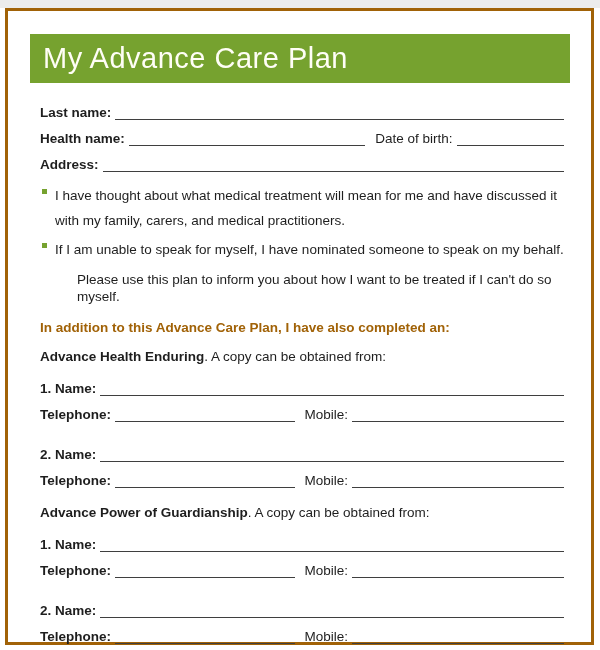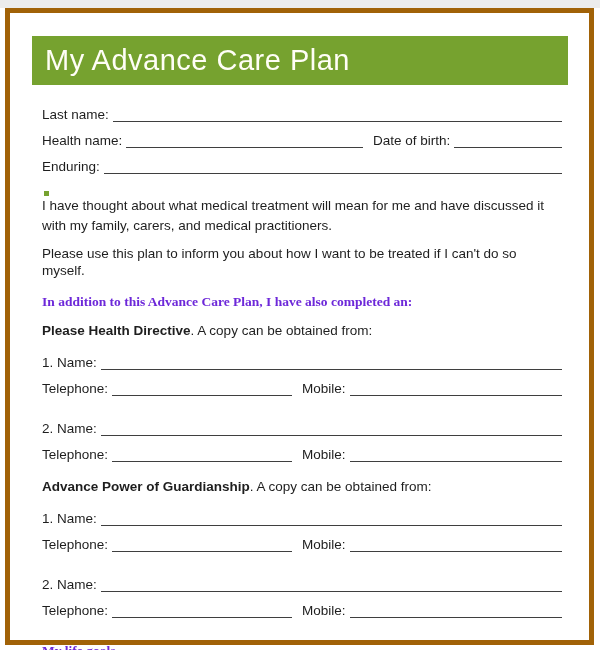--- a/index.html
+++ b/index.html
@@ -1,45 +1,45 @@
 <!DOCTYPE html>
 <html><head>
 <meta charset="utf-8">
 <style>
   * { margin:0; padding:0; box-sizing:border-box; }
   html,body { width:600px; height:650px; background:#ffffff; font-family:"Liberation Sans", sans-serif; }
   .top-strip { position:absolute; left:0; top:0; width:600px; height:8px; background:#ececec; }
   .page {
     position:absolute; left:5px; top:8px; width:589px; height:637px;
-    background:#ffffff; border:5px solid #a16207;
+    background:#ffffff; border:3px solid #a16207;
   }
   .header-bar {
     margin:23px 21px 0 22px; height:49px; background:#76A22F;
     display:flex; align-items:center;
   }
   .header-bar h1 {
     color:#FFFEF6; font-size:29px; font-weight:400; padding-left:13px; letter-spacing:0.5px;
   }
   .content {
     padding:17px 27px 0 32px; font-size:13.5px; color:#1e1e1e;
   }
   .field-row { display:flex; align-items:flex-end; height:20px; margin-bottom:6px; }
-  .field-row .lbl { white-space:nowrap; padding-right:4px; }
+  .field-row .lbl { white-space:nowrap; padding-right:4px;font-weight:bold; }
   .line { border-bottom:1px solid #3f3f3f; height:17px; }
   .grow1 { flex:1; }
   .grow22 { flex:2.2; }
   .grow118 { flex:1.18; }
   .mid-lbl { white-space:nowrap; padding:0 4px 0 10px; }
 
   ul.bullets { list-style:none; margin-top:11px; }
-  ul.bullets li { display:flex; margin-bottom:4px; line-height:20px;flex-direction:column; }
+  ul.bullets li { display:flex; margin-bottom:4px; line-height:25px; }
   .bullet-sq { flex:0 0 5px; width:5px; height:5px; background:#76A22F; margin:6px 8px 0 2px; }
-  .note { margin-top:9px; line-height:17px; }
+  .note { margin-top:9px; line-height:17px;margin-left:37px; }
 
-  .gray-heading { color:#6d28d9; font-weight:bold; margin-top:14px; line-height:17px;font-family:Liberation Serif, serif; }
+  .gray-heading { color:#a16207; font-weight:bold; margin-top:14px; line-height:17px; }
   .doc-heading { margin-top:12px; margin-bottom:11px; line-height:17px; }
   .doc-heading .doc-name { font-weight:bold; }
   .gap { height:14px; }
 
   .life-goals-heading { margin-top:24px; }
 </style>
 </head>
 <body>
 
 <div class="top-strip"></div>
@@ -56,35 +56,39 @@
       <span class="lbl">Last name:</span>
       <span class="line grow1"></span>
     </div>
     <div class="field-row">
       <span class="lbl">Health name:</span>
       <span class="line grow22"></span>
       <span class="mid-lbl">Date of birth:</span>
       <span class="line grow1"></span>
     </div>
     <div class="field-row">
-      <span class="lbl">Enduring:</span>
+      <span class="lbl">Address:</span>
       <span class="line grow1"></span>
     </div>
 
     <ul class="bullets">
       <li>
         <span class="bullet-sq"></span>
         <span>I have thought about what medical treatment will mean for me and have discussed it with my family, carers, and medical practitioners.</span>
       </li>
+      <li>
+        <span class="bullet-sq"></span>
+        <span>If I am unable to speak for myself, I have nominated someone to speak on my behalf.</span>
+      </li>
     </ul>
     <p class="note">Please use this plan to inform you about how I want to be treated if I can't do so myself.</p>
 
     <p class="gray-heading">In addition to this Advance Care Plan, I have also completed an:</p>
 
-    <p class="doc-heading"><span class="doc-name">Please Health Directive</span><span>. A copy can be obtained from:</span></p>
+    <p class="doc-heading"><span class="doc-name">Advance Health Enduring</span><span>. A copy can be obtained from:</span></p>
 
     <div class="field-row">
       <span class="lbl">1. Name:</span>
       <span class="line grow1"></span>
     </div>
     <div class="field-row">
       <span class="lbl">Telephone:</span>
       <span class="line grow1"></span>
       <span class="mid-lbl">Mobile:</span>
       <span class="line grow118"></span>

